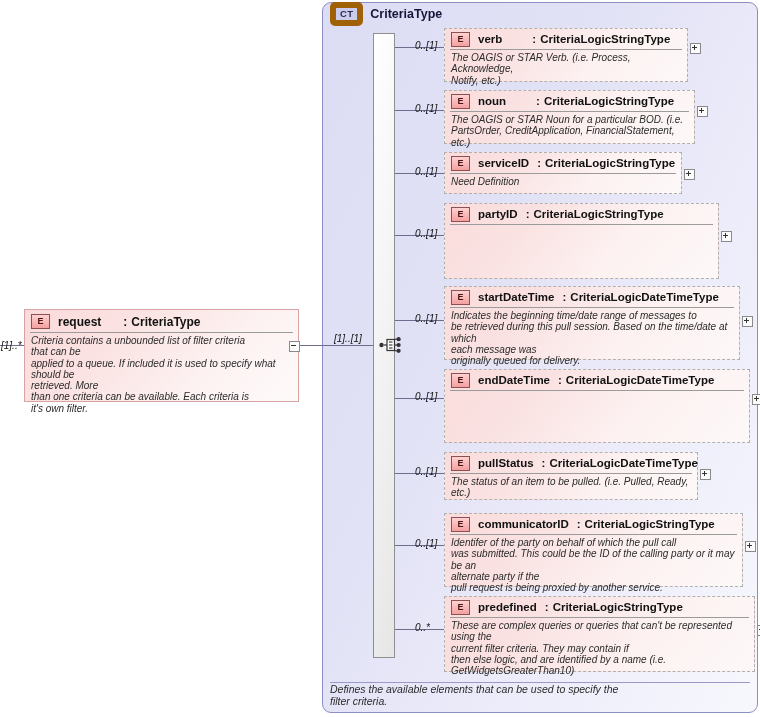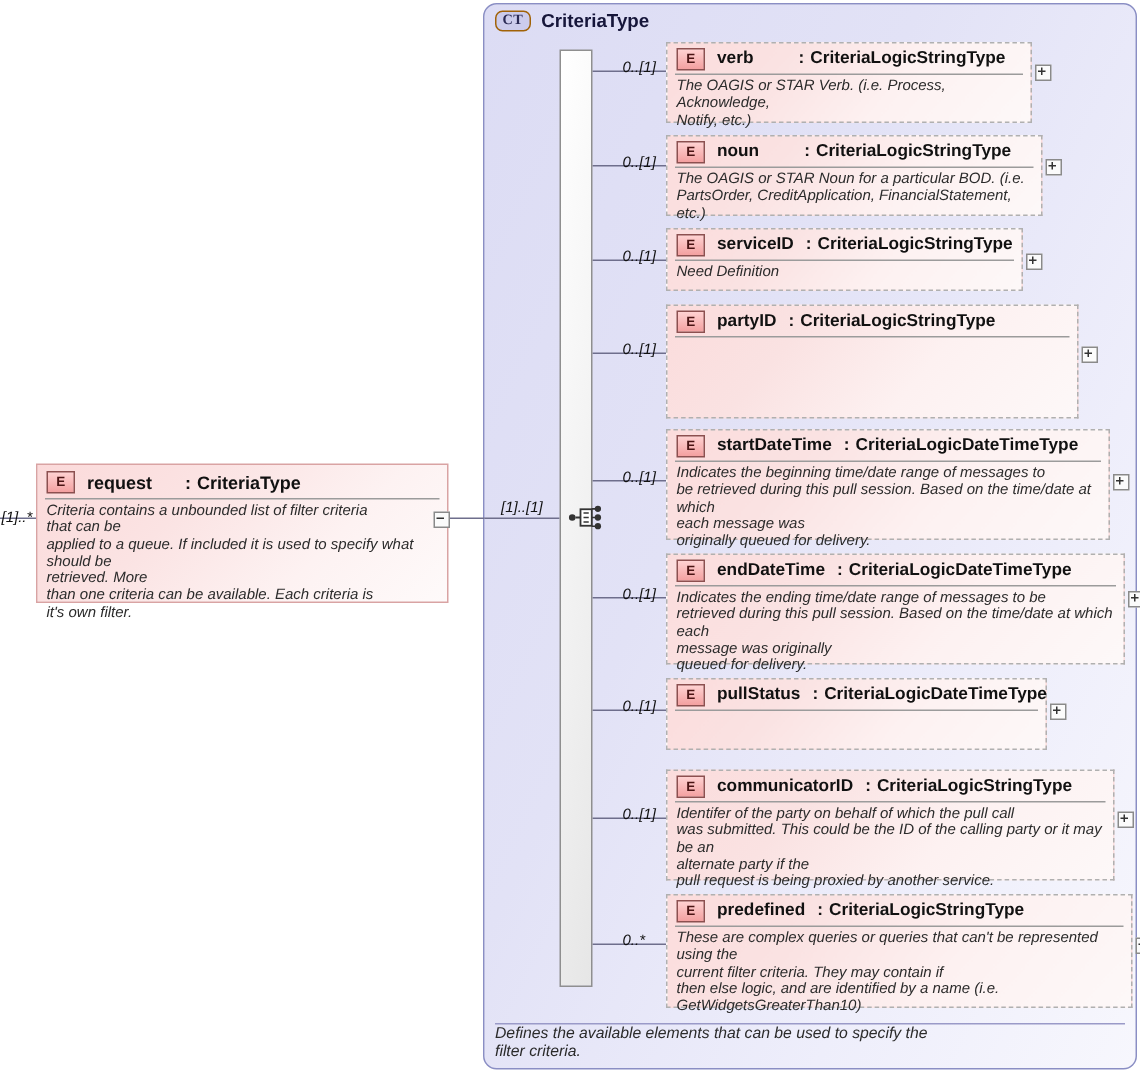--- a/index.html
+++ b/index.html
@@ -34,30 +34,29 @@
     left: 330px;
     top: 5px;
     height: 18px;
     display: flex;
     align-items: center;
     gap: 7px;
     z-index: 6;
   }
   .ct-badge {
     display: inline-block;
-    border: 1px solid #a16207;
+    border: 6px solid #a16207;
     border-radius: 5px;
     background: #ccccec;
     color: #2a2a55;
     font-size: 9.5px;
     font-weight: bold;
     letter-spacing: .3px;
     padding: 1px 4px 1px 4px;
     line-height: 10px;
-    font-family: Liberation Serif, serif;
   }
   .ct-title {
     font-size: 12.5px;
     font-weight: bold;
     color: #16163a;
   }
 
   
   #ct-footer-rule {
     left: 330px;
@@ -324,36 +323,34 @@
     <div class="hline" style="left: 395px; top: 398px; width: 49px;"></div>
     <span class="occ" style="left: 415px; top: 391px;">0..[1]</span>
     <div class="el-box" style="left: 444px; top: 369px; width: 306px; height: 74px;">
       <div class="el-head">
         <span class="e-badge">E</span>
         <span class="el-name">endDateTime</span>
         <span class="el-name">:</span>
         <span class="el-name" style="margin-left: -4px;">CriteriaLogicDateTimeType</span>
       </div>
       <div class="el-rule"></div>
-      <div class="el-doc">Indicates the ending time/date range of messages to be
-retrieved during this pull session. Based on the time/date at which each
-message was originally
-queued for delivery.</div>
     </div>
     <div class="toggle plus" style="left: 752px; top: 394px;"></div>
     <div class="hline" style="left: 395px; top: 473px; width: 49px;"></div>
     <span class="occ" style="left: 415px; top: 466px;">0..[1]</span>
     <div class="el-box" style="left: 444px; top: 452px; width: 254px; height: 48px;">
       <div class="el-head">
         <span class="e-badge">E</span>
         <span class="el-name">pullStatus</span>
         <span class="el-name">:</span>
         <span class="el-name" style="margin-left: -4px;">CriteriaLogicDateTimeType</span>
       </div>
       <div class="el-rule"></div>
+      <div class="el-doc">The status of an item to be pulled. (i.e. Pulled, Ready,
+etc.)</div>
     </div>
     <div class="toggle plus" style="left: 700px; top: 469px;"></div>
     <div class="hline" style="left: 395px; top: 545px; width: 49px;"></div>
     <span class="occ" style="left: 415px; top: 538px;">0..[1]</span>
     <div class="el-box" style="left: 444px; top: 513px; width: 299px; height: 74px;">
       <div class="el-head">
         <span class="e-badge">E</span>
         <span class="el-name">communicatorID</span>
         <span class="el-name">:</span>
         <span class="el-name" style="margin-left: -4px;">CriteriaLogicStringType</span>

